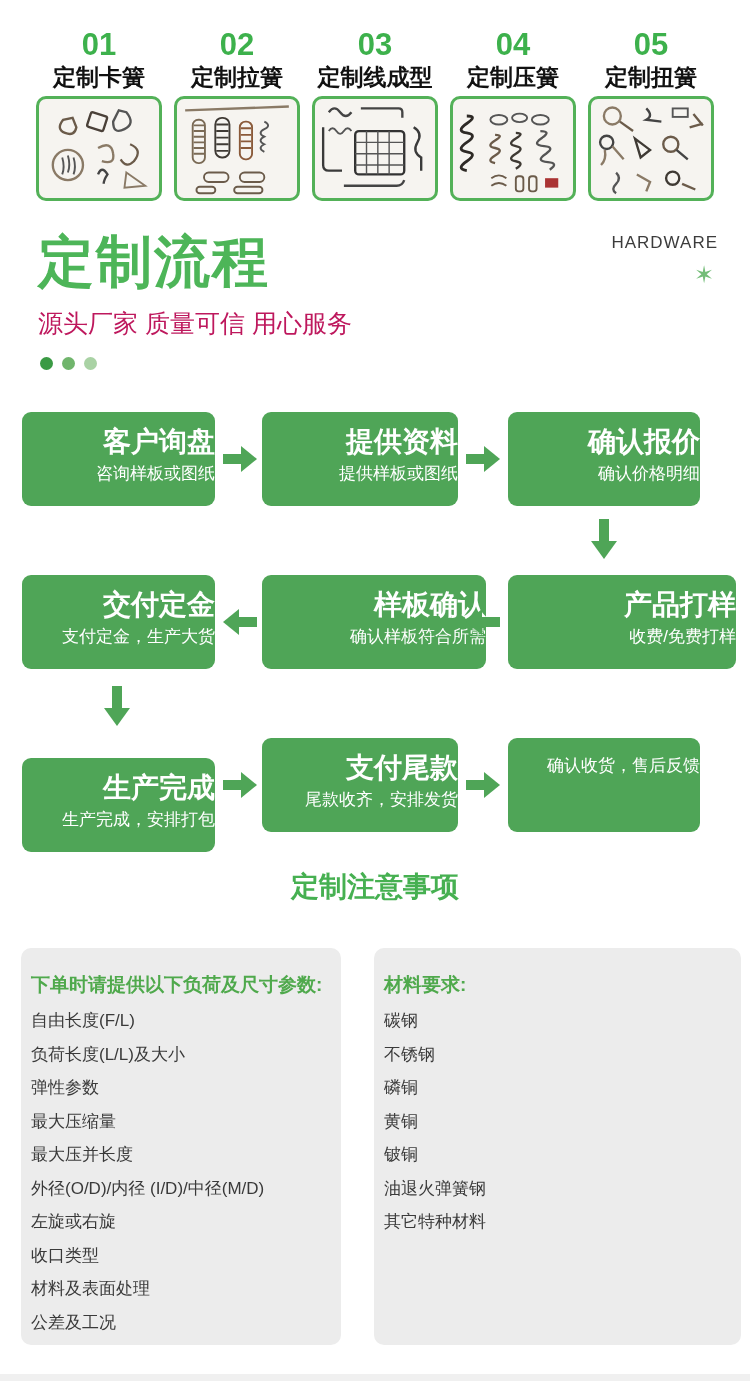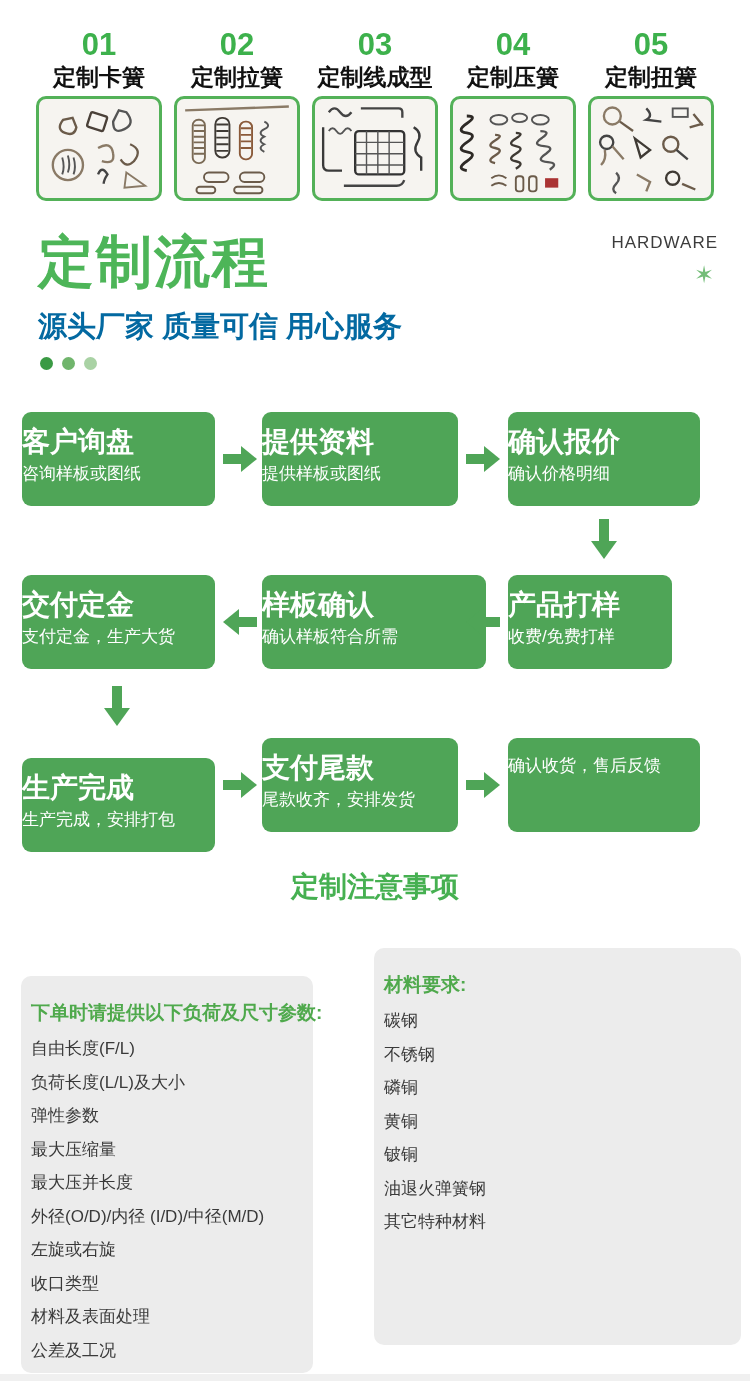--- a/index.html
+++ b/index.html
@@ -18,40 +18,40 @@
     width:126px; height:105px; border:3px solid #53b158; border-radius:10px;
     background:#f6f4f0; overflow:hidden;
   }
   .cat-photo svg { display:block; width:100%; height:100%; }
 
   
   .intro { position:relative; height:200px; }
   .intro-title { position:absolute; left:38px; top:24px; font-size:56px; font-weight:bold; color:#4db558; letter-spacing:2px; }
   .intro-corner { position:absolute; right:32px; top:32px; font-size:17px; color:#3c3c3c; letter-spacing:1px; }
   .intro-star { position:absolute; right:36px; top:62px; font-size:24px; color:#74bd78; line-height:24px; }
-  .intro-sub { position:absolute; left:38px; top:106px; font-size:29px; font-weight:700; color:#0369a1; }
+  .intro-sub { position:absolute; left:38px; top:106px; font-size:25px; font-weight:400; color:#be185d; }
   .intro-dots { position:absolute; left:40px; top:156px; display:flex; gap:9px; }
   .intro-dots i { width:13px; height:13px; border-radius:50%; display:block; }
 
   
   .flow { position:absolute; left:0; top:400px; width:750px; height:450px; }
   .fbox {
     position:absolute; width:193px; height:94px; background:#4fa557; border-radius:9px;
-    color:#fff; text-align:left; padding-top:13px;
+    color:#fff; text-align:right; padding-top:13px;
   }
   .fbox-title { font-size:28px; font-weight:bold; line-height:34px; }
   .fbox-desc { font-size:17px; line-height:26px; margin-top:2px; }
   .arrow { position:absolute; }
   .arrow svg { display:block; }
 
   
   .notice-title { position:absolute; left:0; top:868px; width:750px; text-align:center; font-size:28px; font-weight:bold; color:#46b051; }
   .panels { position:absolute; left:0; top:948px; width:750px; }
   .panel { position:absolute; top:0; background:#ececec; border-radius:10px; height:397px; padding:23px 8px 0 10px; }
-  .panel-left  { left:21px;  width:292px;margin-top:28px; }
+  .panel-left  { left:21px;  width:320px; }
   .panel-right { left:374px; width:367px; }
   .panel-header { font-size:19px; font-weight:bold; color:#4fa94c; line-height:28px; white-space:nowrap; }
   .panel ul { list-style:none; margin-top:5px; }
   .panel li { font-size:17px; color:#3a3a3a; line-height:33.5px; white-space:nowrap; }
 
   .bottom-strip { position:absolute; left:0; bottom:0; width:750px; height:7px; background:#f0f0f0; }
 </style>
 </head>
 <body>
 
@@ -227,21 +227,21 @@
   <div class="fbox" style="left:262px;top:175px;width:224px">
     <div class="fbox-title">样板确认</div>
     <div class="fbox-desc">确认样板符合所需</div>
   </div>
   <div class="arrow" style="left:466px;top:209px">
     <svg width="34" height="26" viewBox="0 0 34 26">
         <rect x="15" y="8" width="19" height="10" fill="#4fa557"></rect>
         <polygon points="16,0 0,13 16,26" fill="#4fa557"></polygon>
       </svg>
   </div>
-  <div class="fbox" style="left:508px;top:175px;width:164px">
+  <div class="fbox" style="left:508px;top:175px;width:228px">
     <div class="fbox-title">产品打样</div>
     <div class="fbox-desc">收费/免费打样</div>
   </div>
   <div class="arrow" style="left:104px;top:286px">
     <svg width="26" height="40" viewBox="0 0 26 40">
         <rect x="8" y="0" width="10" height="23" fill="#4fa557"></rect>
         <polygon points="0,22 13,40 26,22" fill="#4fa557"></polygon>
       </svg>
   </div>
 

